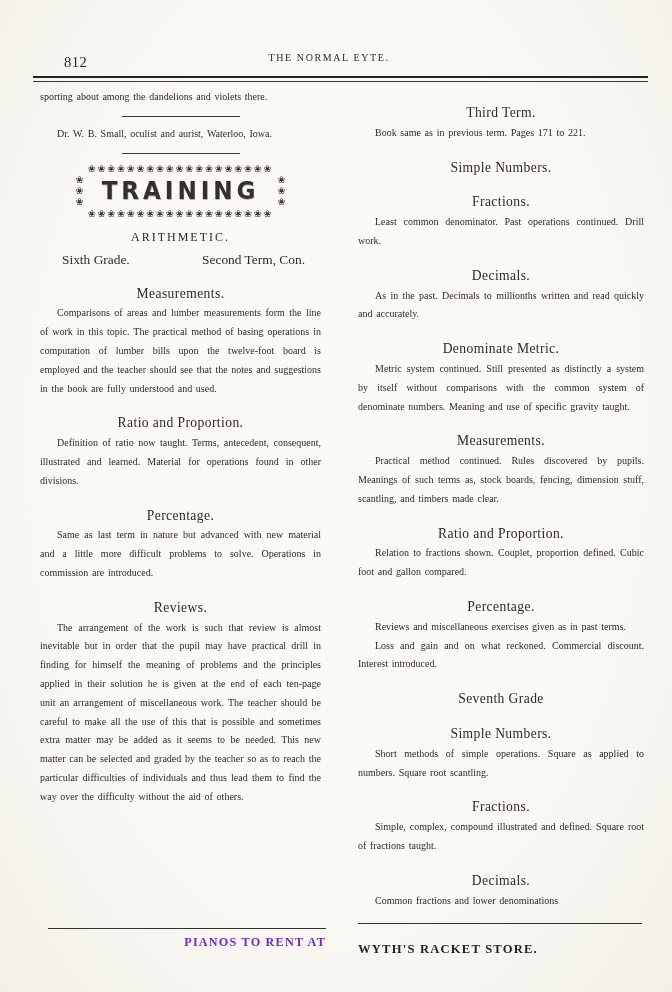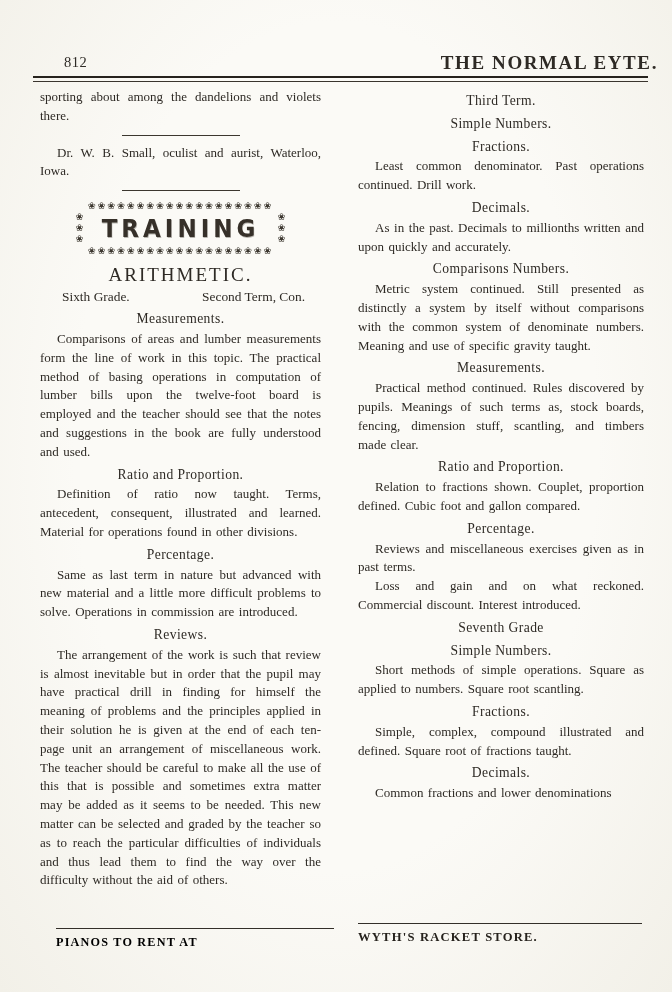--- a/index.html
+++ b/index.html
@@ -6,49 +6,49 @@
   body{
     width:672px;height:992px;overflow:hidden;position:relative;
     background:radial-gradient(ellipse at 50% 45%, #fbfaf6 55%, #f2f0e8 100%);
     font-family:"Liberation Serif","DejaVu Serif",serif;
     color:#2e2a25;
   }
   .page{position:absolute;inset:0;}
   
   .header{position:absolute;top:52px;left:0;right:0;height:22px;}
   .page-number{position:absolute;left:64px;top:2px;font-size:14.5px;letter-spacing:.5px;}
-  .masthead{position:absolute;left:0;right:14px;top:0;text-align:right;
-    font-weight:bold;font-size:19px;letter-spacing:1.6px;}
+  .masthead{position:absolute;left:0;right:14px;top:0;text-align:center;
+    font-weight:normal;font-size:10px;letter-spacing:1.6px;}
   .rule-double{position:absolute;top:76px;left:33px;right:24px;height:3px;
     border-top:2.6px solid #26221d;border-bottom:1px solid #3a352e;}
   
   .columns{position:absolute;top:88px;left:40px;display:flex;gap:37px;height:836px;overflow:hidden;}
   .col{width:281px;}
   .col-right{width:286px;}
-  .p{margin:0;text-indent:17px;text-align:justify;font-size:13px;line-height:18.8px;word-spacing:1.2px;}
+  .p{margin:0;text-indent:17px;text-align:justify;font-size:10px;line-height:18.8px;word-spacing:1.2px;}
   .p.noindent{text-indent:0;}
-  .h{margin:4px 0 1px;text-align:center;font-size:13.6px;line-height:18.8px;letter-spacing:.4px;}
+  .h{margin:16px 0 1px;text-align:center;font-size:13.6px;line-height:18.8px;letter-spacing:.4px;}
   hr.sep{width:118px;border:0;border-top:1.4px solid #3c372f;margin:9px auto 8px;}
   
   .ad-box{width:214px;margin:9px auto 3px;padding:1px 2px;}
   .orn-row{font-size:9.5px;line-height:10px;letter-spacing:1.8px;text-align:center;
     white-space:nowrap;overflow:hidden;color:#3b362e;}
   .ad-mid{display:flex;align-items:center;justify-content:space-between;padding:1px 0;}
   .orn-col{display:flex;flex-direction:column;font-size:9.5px;line-height:11px;color:#3b362e;width:12px;text-align:center;}
   .ad-label{flex:1;text-align:center;font-family:"DejaVu Sans",sans-serif;font-weight:bold;
     font-size:23px;letter-spacing:4px;color:#363029;transform:scaleY(1.04);
     text-shadow:0.6px 0.6px 0 rgba(60,54,46,.35);}
-  .section-title{margin:8px 0 3px;text-align:center;font-size:19px;letter-spacing:2px;line-height:19px;}
+  .section-title{margin:8px 0 3px;text-align:center;font-size:12px;letter-spacing:2px;line-height:19px;}
   .grade-row{display:flex;justify-content:space-between;font-size:13.4px;line-height:19px;
     padding:0 16px 0 22px;margin:1px 0 1px;}
   
-  .footer-left{position:absolute;left:56px;top:928px;width:278px;border-top:1.5px solid #332f29;
-    padding-top:6px;font-weight:bold;font-size:12.2px;letter-spacing:1.2px;color:#000000;}
+  .footer-left{position:absolute;left:48px;top:928px;width:278px;border-top:1.5px solid #332f29;
+    padding-top:6px;text-align:right;font-weight:bold;font-size:12.2px;letter-spacing:1.2px;color:#6d28d9;}
   .footer-right{position:absolute;left:358px;top:923px;width:284px;border-top:1.5px solid #332f29;
-    padding-top:6px;text-align:left;font-weight:bold;font-size:12.6px;letter-spacing:1.2px;color:#26221d;}
+    padding-top:18px;text-align:left;font-weight:bold;font-size:12.6px;letter-spacing:1.2px;color:#26221d;}
 </style>
 </head>
 <body>
 
 <div class="page">
 
   <div class="header">
     <span class="page-number">812</span>
     <div class="masthead">THE NORMAL EYTE.</div>
   </div>
@@ -98,26 +98,27 @@
 
       <div class="h">Percentage.</div>
       <p class="p">Same as last term in nature but advanced with new material and a little more difficult problems to solve. Operations in commission are introduced.</p>
 
       <div class="h">Reviews.</div>
       <p class="p">The arrangement of the work is such that review is almost inevitable but in order that the pupil may have practical drill in finding for himself the meaning of problems and the principles applied in their solution he is given at the end of each ten-page unit an arrangement of miscellaneous work. The teacher should be careful to make all the use of this that is possible and sometimes extra matter may be added as it seems to be needed. This new matter can be selected and graded by the teacher so as to reach the particular difficulties of individuals and thus lead them to find the way over the difficulty without the aid of others.</p>
     </div>
 
     <div class="col col-right">
       <div class="h">Third Term.</div>
+      <p class="p">Book same as in previous term. Pages 171 to 221.</p>
       <div class="h">Simple Numbers.</div>
       <div class="h">Fractions.</div>
       <p class="p">Least common denominator. Past operations continued. Drill work.</p>
       <div class="h">Decimals.</div>
-      <p class="p">As in the past. Decimals to millionths written and upon quickly and accurately.</p>
-      <div class="h">Comparisons Numbers.</div>
+      <p class="p">As in the past. Decimals to millionths written and read quickly and accurately.</p>
+      <div class="h">Denominate Metric.</div>
       <p class="p">Metric system continued. Still presented as distinctly a system by itself without comparisons with the common system of denominate numbers. Meaning and use of specific gravity taught.</p>
       <div class="h">Measurements.</div>
       <p class="p">Practical method continued. Rules discovered by pupils. Meanings of such terms as, stock boards, fencing, dimension stuff, scantling, and timbers made clear.</p>
       <div class="h">Ratio and Proportion.</div>
       <p class="p">Relation to fractions shown. Couplet, proportion defined. Cubic foot and gallon compared.</p>
       <div class="h">Percentage.</div>
       <p class="p">Reviews and miscellaneous exercises given as in past terms.</p>
       <p class="p">Loss and gain and on what reckoned. Commercial discount. Interest introduced.</p>
       <div class="h">Seventh Grade</div>
       <div class="h">Simple Numbers.</div>

